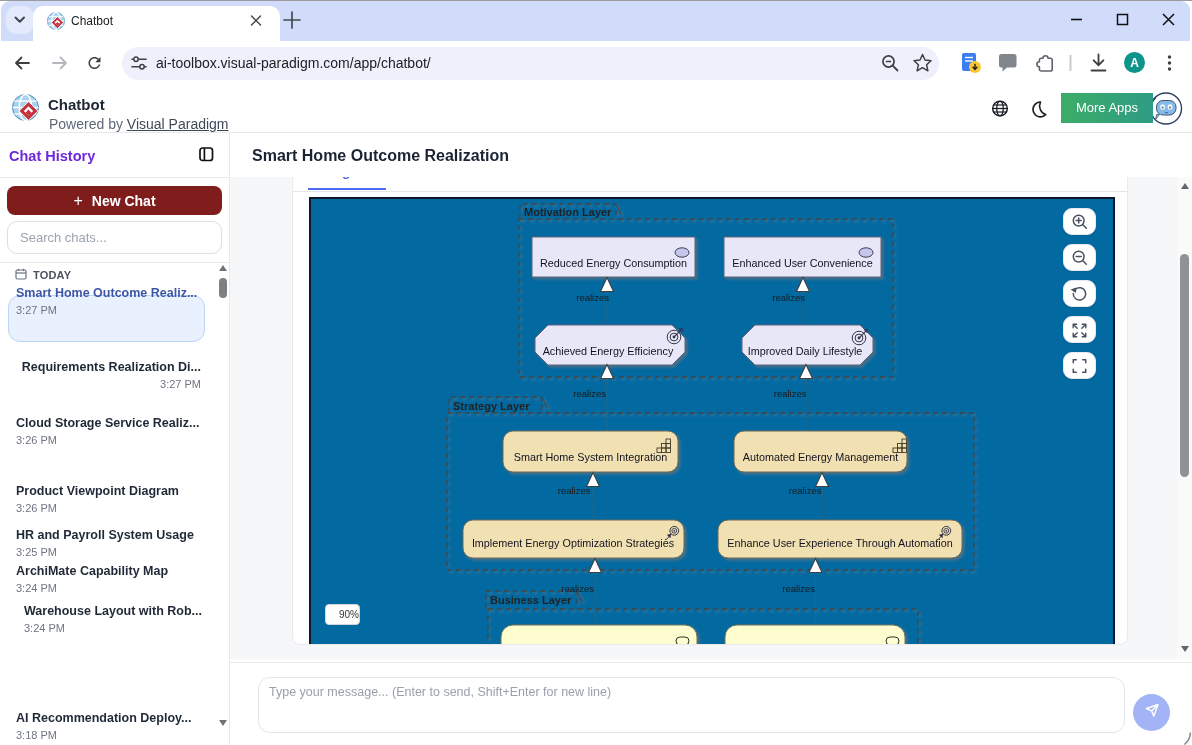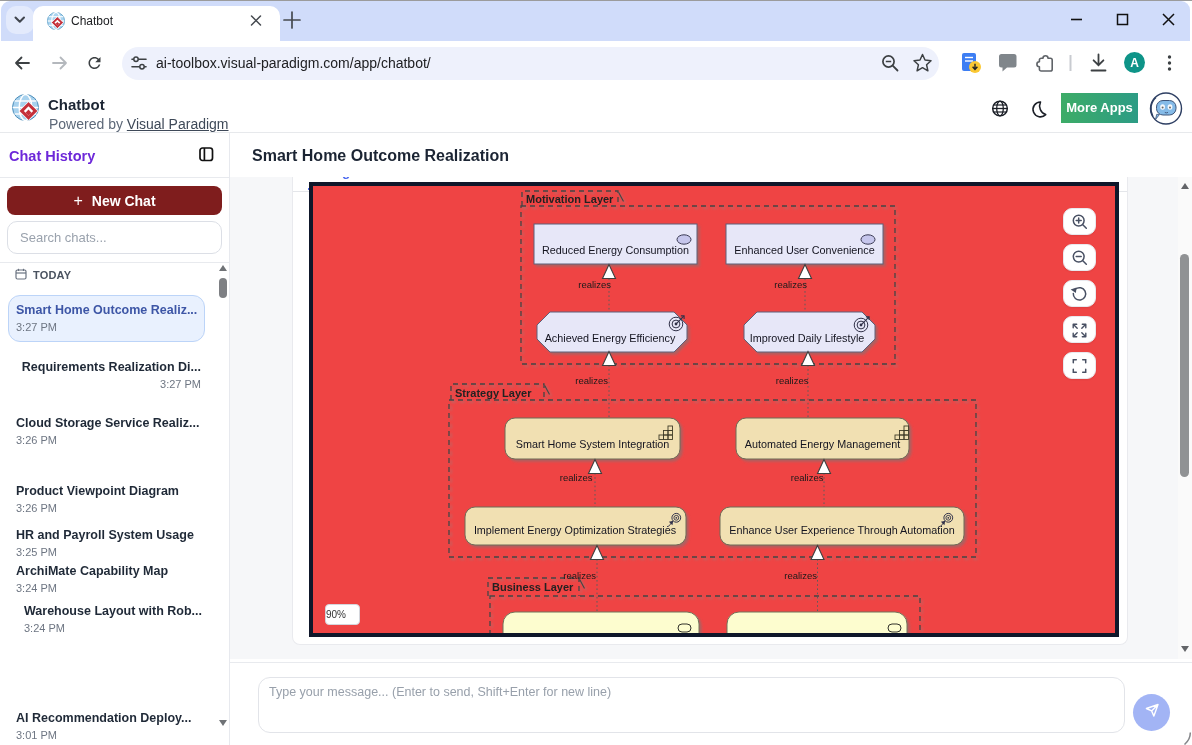--- a/index.html
+++ b/index.html
@@ -11,21 +11,21 @@
 #chevbtn{left:6px;top:6px;width:28px;height:28px;border-radius:10px;background:#e3eafc;}
 #tab{left:33px;top:6px;width:247px;height:35px;background:#fff;border-radius:10px 10px 0 0;}
 
 #toolbar{left:0;top:41px;width:1192px;height:44px;background:#fff;}
 #omnibox{left:122px;top:46.5px;width:817px;height:33px;background:#eef1fc;border-radius:17px;}
 #urltext{left:156px;top:55px;font-size:14px;color:#202124;}
 
 #appheader{left:0;top:85px;width:1192px;height:47px;background:#fff;border-bottom:1px solid #e7e9ec;}
 #apptitle{left:48px;top:96px;font-size:15px;font-weight:700;color:#1c2533;}
 #appsub{left:49px;top:116px;font-size:14px;color:#5d6878;}
-#moreapps{left:1061px;top:93px;width:77px;height:30px;border-radius:0;background:linear-gradient(90deg,#3dac67,#2d9c85);color:#fff;font-size:13px;font-weight:700;text-align:center;line-height:30px;}
+#moreapps{left:1061px;top:93px;width:92px;height:30px;border-radius:0;background:linear-gradient(90deg,#3dac67,#2d9c85);color:#fff;font-size:13px;font-weight:400;text-align:center;line-height:30px;}
 
 #sidebar{left:0;top:133px;width:230px;height:612px;background:#fff;border-right:1px solid #e7e9ee;box-sizing:border-box;}
 #sbhead{left:0;top:133px;width:229px;height:45px;border-bottom:1px solid #e8eaee;box-sizing:border-box;}
 #sbtitle{left:9px;top:148px;font-size:14.5px;font-weight:700;color:#6d28d9;}
 #newchat{left:7px;top:186px;width:215px;height:29px;border-radius:8px;background:#7f1d1d;color:#fff;text-align:center;font-size:14px;font-weight:600;line-height:29px;}
 #searchbox{left:7px;top:221px;width:215px;height:33px;border:1px solid #dcdfe6;border-radius:10px;box-sizing:border-box;background:#fff;}
 #searchph{left:20px;top:230px;font-size:13px;color:#9aa2ad;}
 #sbdiv2{left:0;top:261.5px;width:229px;height:1px;background:#e8eaee;}
 #todaytxt{left:33px;top:268.5px;font-size:11px;font-weight:700;color:#4a5360;letter-spacing:.2px;}
 .chatitem{left:16px;width:185px;}
@@ -33,23 +33,23 @@
 .ctime{font-size:11px;color:#6e7683;margin-top:3.5px;}
 #selitem{left:8px;top:295px;width:197px;height:47px;background:#e9f1fe;border:1px solid #bcd4f8;border-radius:12px;box-sizing:border-box;}
 
 #maintitlebar{left:230px;top:133px;width:962px;height:44px;background:#fff;}
 #maintitle{left:252px;top:147px;font-size:16px;font-weight:700;color:#1b2433;}
 #scrollarea{left:230px;top:177px;width:962px;height:482px;background:#f6f7f9;}
 #card{left:292px;top:177px;width:836px;height:468px;background:#fff;border:1px solid #e9eaee;border-top:none;border-radius:0 0 8px 8px;box-sizing:border-box;overflow:hidden;}
 #diagtab{position:absolute;left:28px;top:-13px;font-size:13.5px;font-weight:600;color:#4a68f0;}
 #tabuline{position:absolute;left:15px;top:11px;width:78px;height:2px;background:#4f6bf2;}
 #tabbarline{position:absolute;left:0;top:13.5px;width:836px;height:1px;background:#e4e6ea;}
-#canvas{position:absolute;left:16px;top:5px;width:802px;height:447px;border:4px solid #0f172a;background:#ef4444;box-sizing:content-box;}
+#canvas{position:absolute;left:16px;top:20px;width:802px;height:447px;border:2px solid #0f172a;background:#0369a1;box-sizing:content-box;}
 .zbtn{position:absolute;left:770px;width:33px;height:27px;background:#fff;border:1px solid #e8e9ee;border-radius:9px;box-shadow:0 1px 2px rgba(0,0,0,.07);box-sizing:border-box;}
-#zoombadge{position:absolute;left:32px;top:427px;width:33px;height:19px;background:#fff;border:1px solid #d4d6dc;border-radius:4px;font-size:10px;color:#333;text-align:left;line-height:19px;}
+#zoombadge{position:absolute;left:32px;top:427px;width:33px;height:19px;background:#fff;border:1px solid #d4d6dc;border-radius:4px;font-size:10px;color:#333;text-align:right;line-height:19px;}
 
 #mscroll{left:1178px;top:177px;width:14px;height:482px;background:#fafafa;}
 #mthumb{left:1180px;top:254px;width:9px;height:223px;background:#909294;border-radius:5px;}
 
 #footer{left:230px;top:662px;width:962px;height:83px;background:#fff;border-top:1px solid #e8eaee;box-sizing:border-box;}
 #msginput{left:258px;top:677px;width:867px;height:56px;border:1px solid #e2e4e9;border-radius:12px;box-sizing:border-box;background:#fff;}
 #msgph{left:269px;top:685px;font-size:12.5px;color:#98a0ab;}
 #sendbtn{left:1133px;top:694px;width:37px;height:37px;border-radius:50%;background:#a2b4f5;}
 </style>
 </head>
@@ -171,21 +171,21 @@
 <div class="abs" id="searchph">Search chats...</div>
 <div class="abs" id="sbdiv2"></div>
 <svg class="abs" style="left:15px;top:268px" width="12" height="12" viewBox="0 0 12 12">
     <rect x="1" y="2" width="10" height="9" rx="1.5" fill="none" stroke="#6a7380" stroke-width="1.2"></rect>
     <line x1="1" y1="5" x2="11" y2="5" stroke="#6a7380" stroke-width="1.2"></line>
     <line x1="3.5" y1="0.8" x2="3.5" y2="3" stroke="#6a7380" stroke-width="1.2"></line>
     <line x1="8.5" y1="0.8" x2="8.5" y2="3" stroke="#6a7380" stroke-width="1.2"></line>
   </svg>
 <div class="abs" id="todaytxt">TODAY</div>
 <div class="abs" id="selitem"></div>
-<div class="abs chatitem" style="top:303px;">
+<div class="abs chatitem" style="top:286px;">
     <div class="ctitle" style="color:#3d56a6;">Smart Home Outcome Realiz...</div>
     <div class="ctime">3:27 PM</div>
   </div>
 <div class="abs chatitem" style="top:360px;text-align:right;">
     <div class="ctitle">Requirements Realization Di...</div>
     <div class="ctime">3:27 PM</div>
   </div>
 <div class="abs chatitem" style="top:416px;">
     <div class="ctitle">Cloud Storage Service Realiz...</div>
     <div class="ctime">3:26 PM</div>
@@ -201,21 +201,21 @@
 <div class="abs chatitem" style="top:564px;">
     <div class="ctitle">ArchiMate Capability Map</div>
     <div class="ctime">3:24 PM</div>
   </div>
 <div class="abs chatitem" style="top:604px;margin-left:8px;">
     <div class="ctitle">Warehouse Layout with Rob...</div>
     <div class="ctime">3:24 PM</div>
   </div>
 <div class="abs chatitem" style="top:694px;margin-top:17px;">
     <div class="ctitle">AI Recommendation Deploy...</div>
-    <div class="ctime">3:01 PM</div>
+    <div class="ctime">3:18 PM</div>
   </div>
 <svg class="abs" id="sbscroll" style="left:215px;top:260px" width="15" height="480">
   <path d="M8 5 L12 11 L4 11 Z" fill="#6f7276"></path>
   <rect x="4" y="18" width="8" height="20" rx="4" fill="#7d7f83"></rect>
   <path d="M8 466 L12 460 L4 460 Z" fill="#6f7276"></path>
 </svg>
 <div class="abs" id="maintitlebar"></div>
 <div class="abs" id="maintitle">Smart Home Outcome Realization</div>
 <div class="abs" id="scrollarea"></div>
 <div class="abs" id="card">

